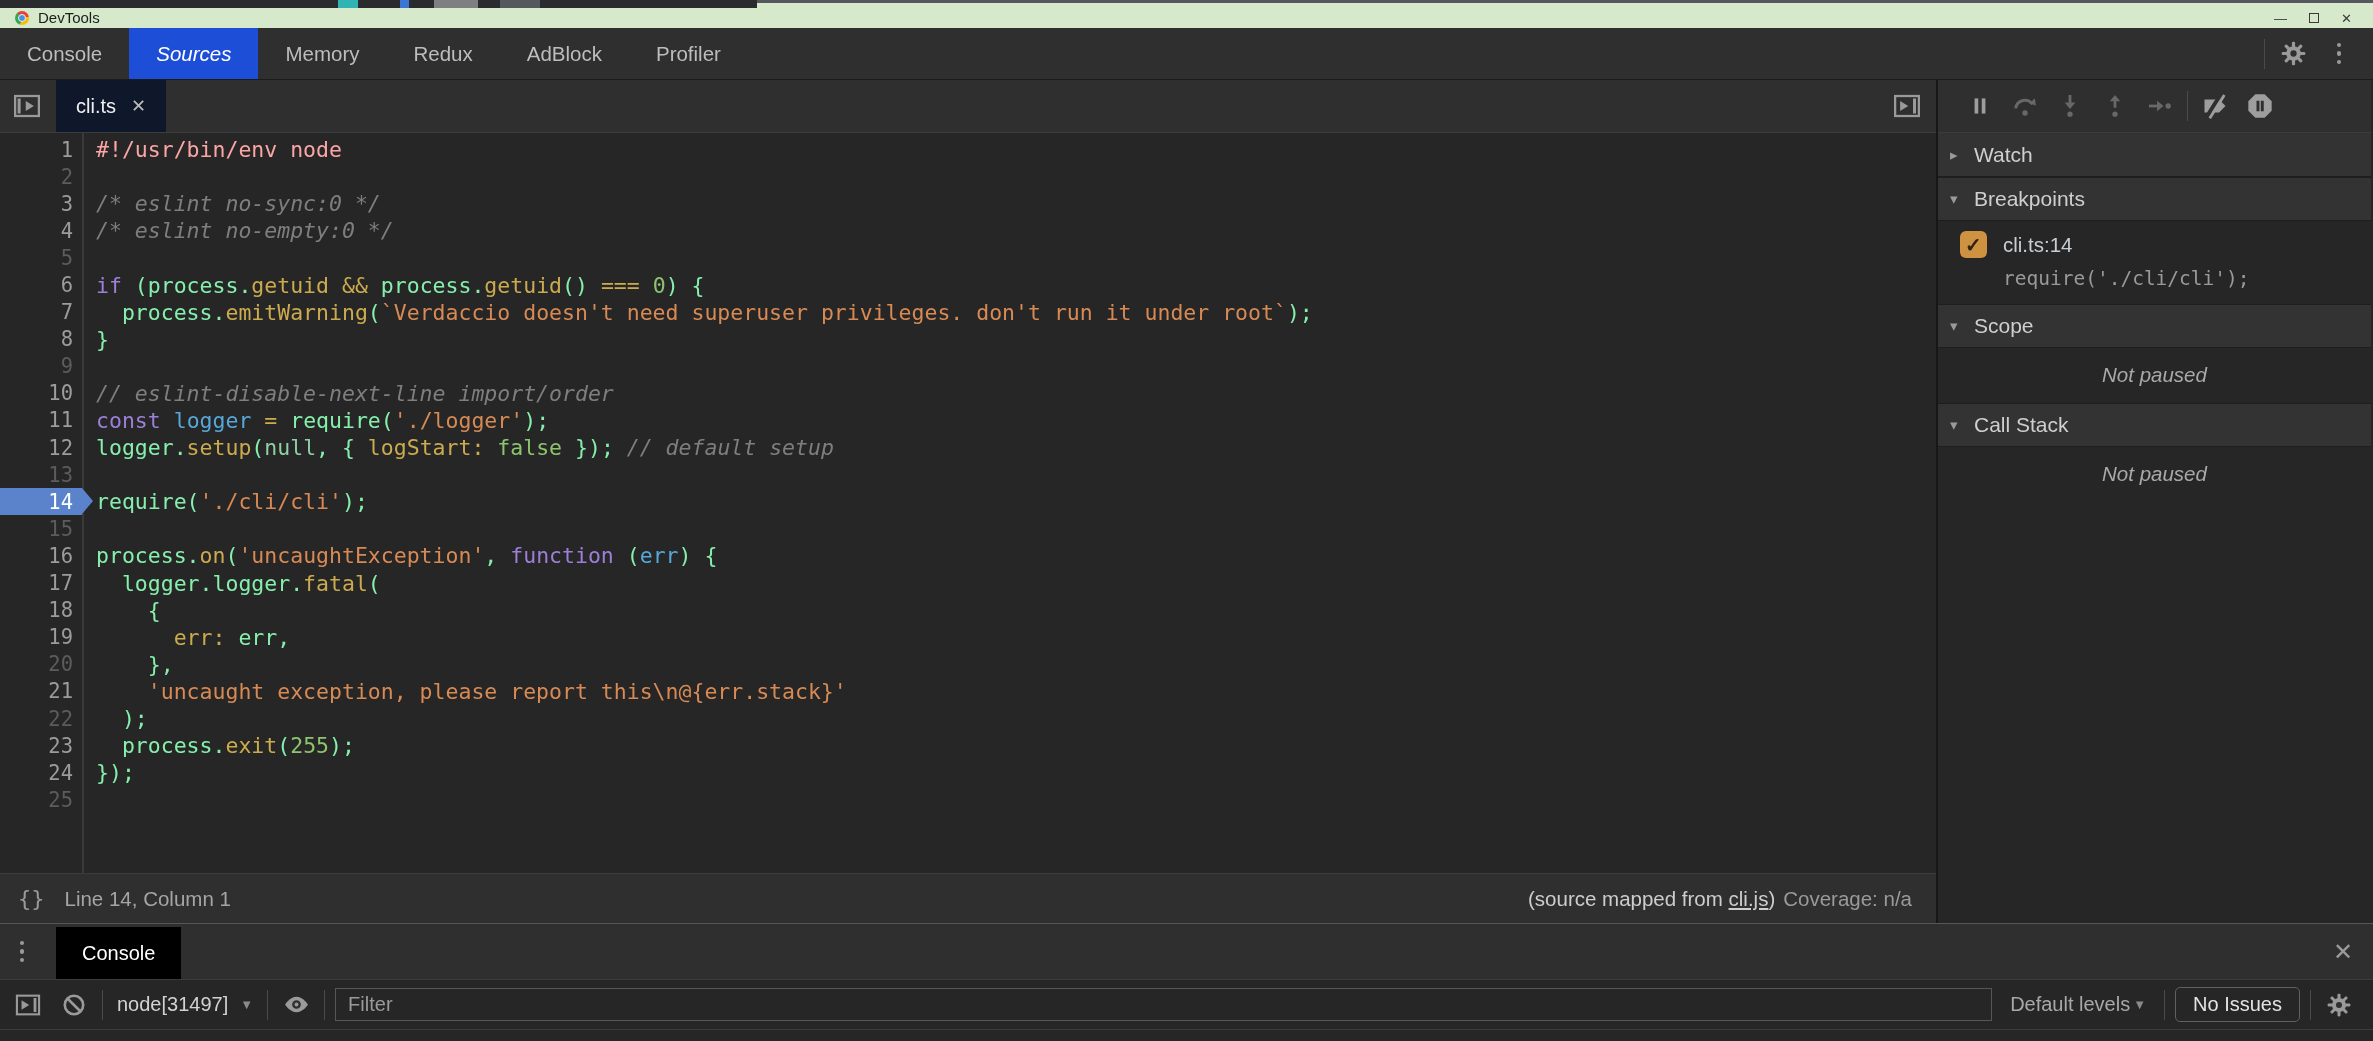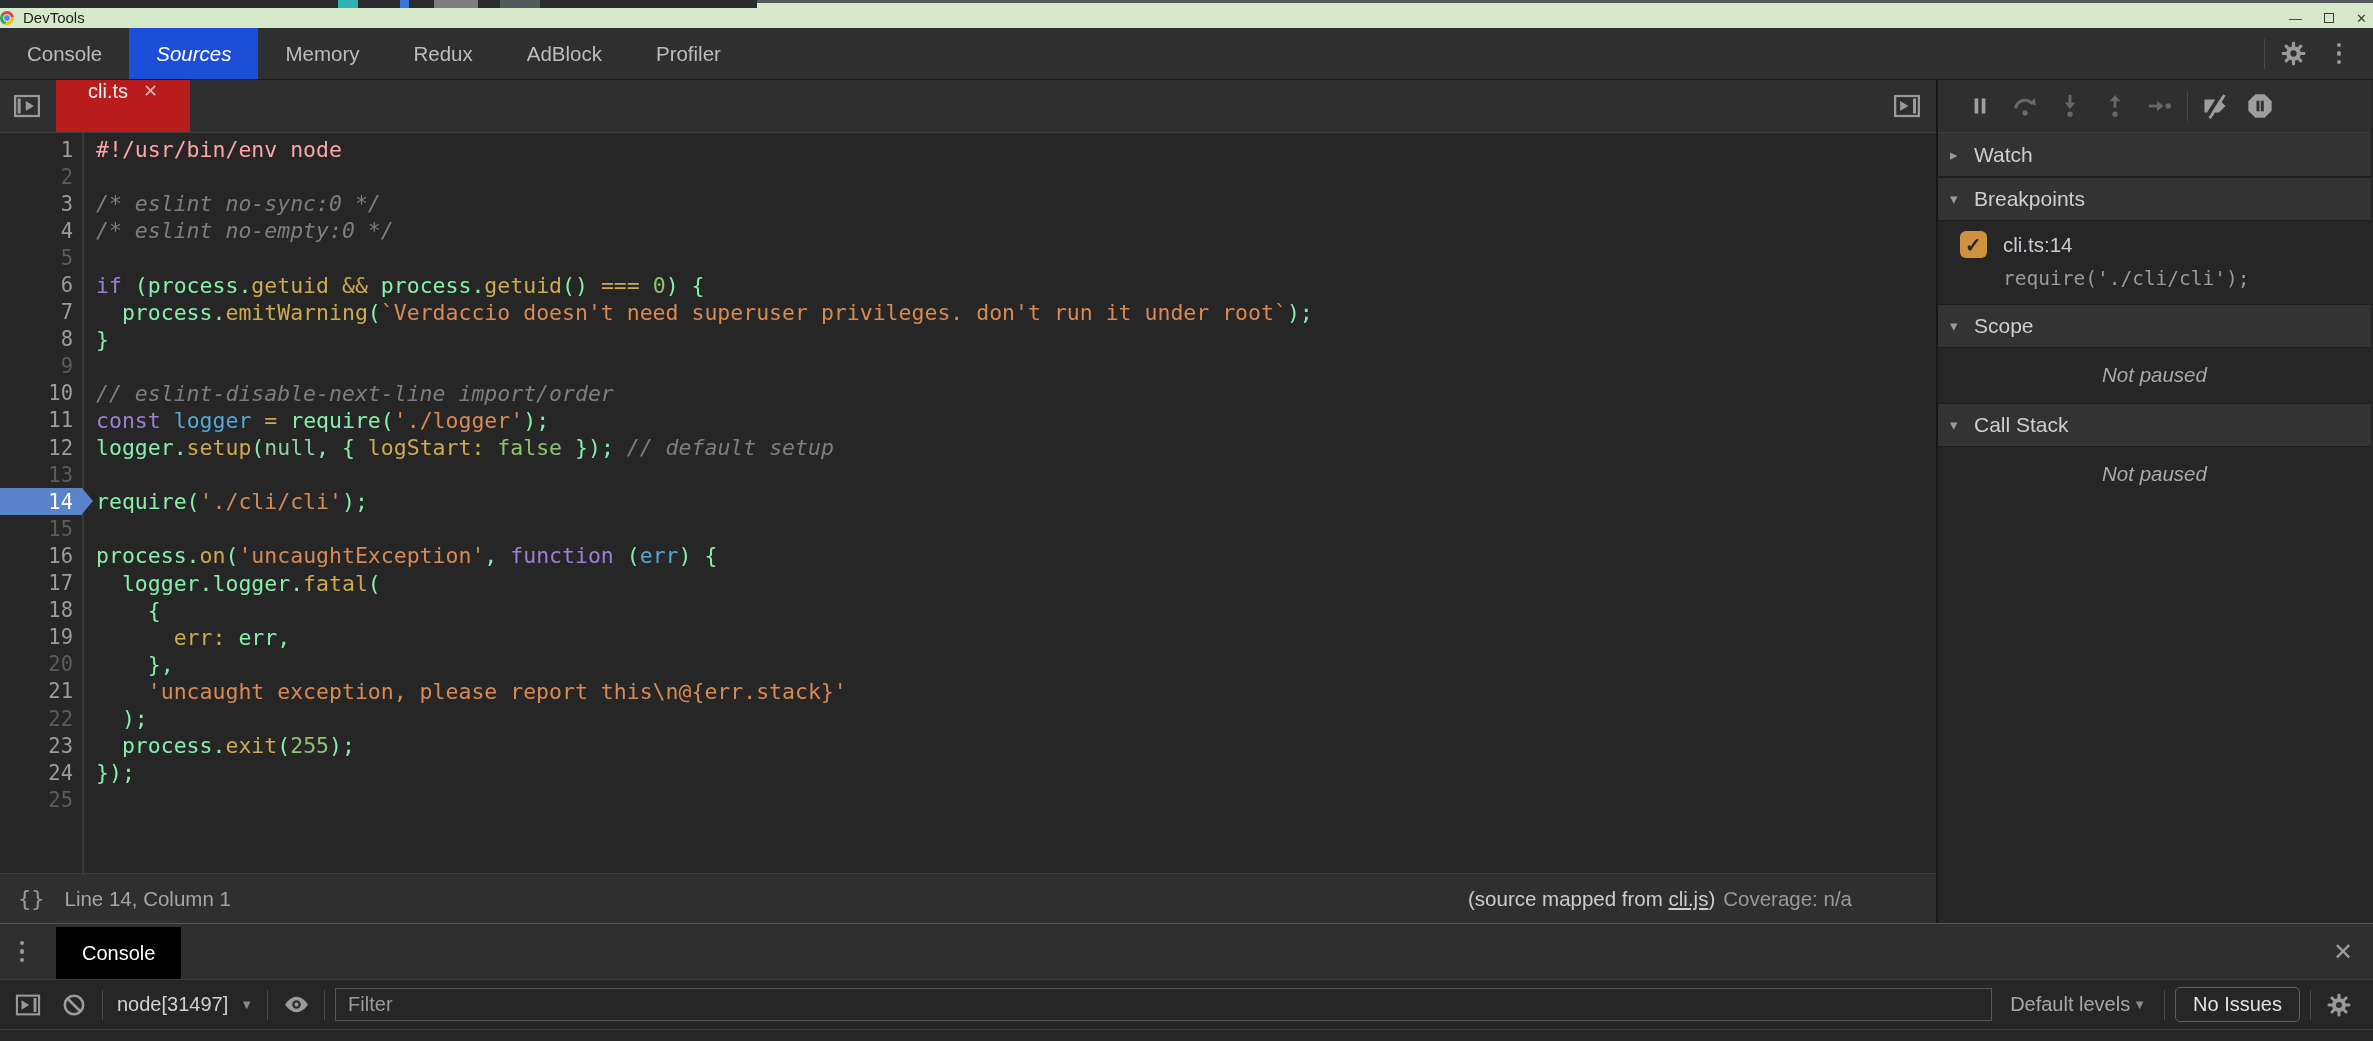--- a/index.html
+++ b/index.html
@@ -6,21 +6,21 @@
   html,body { width:2373px; height:1041px; overflow:hidden; background:#262626;
               font-family:"Liberation Sans", sans-serif; }
 
   
   .top-strip { height:8px; display:flex; }
   .strip-left { width:757px; background:#292b2e; position:relative; }
   .strip-left .frag { position:absolute; top:0; height:8px; }
   .strip-right { flex:1; background:linear-gradient(#55585c 0 3px, #d6e9cb 3px 100%); }
 
   
-  .titlebar { height:20px; background:#d6e9cb; display:flex; align-items:center; padding:0 0; }
+  .titlebar { height:20px; background:#d6e9cb; display:flex; align-items:center; padding:0 15px; }
   .chrome-logo { width:14px; height:14px; border-radius:50%; position:relative; flex:0 0 auto;
     background:conic-gradient(from -40deg, #ea4335 0 33%, #fbbc05 33% 66%, #34a853 66% 100%); }
   .chrome-logo::after { content:''; position:absolute; inset:3px; background:#4a90e2;
     border:1.5px solid #f2f2f2; border-radius:50%; }
   .title-text { color:#1d1d1d; font-size:15px; margin-left:9px; line-height:20px; }
   .win-controls { margin-left:auto; display:flex; align-items:center; gap:22px; padding-right:6px; }
   .win-controls .wc { color:#3a3a3a; font-size:13px; line-height:13px; cursor:default; }
   .wc-max { width:10px; height:10px; border:1.6px solid #3a3a3a; }
 
   
@@ -35,21 +35,21 @@
   .dots3 { display:flex; flex-direction:column; gap:4px; }
   .dots3 i { width:4.5px; height:4.5px; border-radius:50%; background:#9a9a9a; }
 
   
   .main-row { height:843px; display:flex; }
   .sources-pane { width:1938px; display:flex; flex-direction:column; border-right:2px solid #171717; }
 
   .file-tab-row { height:53px; background:#2f2f2f; border-bottom:1px solid #3c3c3c;
                   display:flex; align-items:center; }
   .nav-toggle { margin:0 14px 0 12px; }
-  .file-tab { height:100%; background:#b91c1c; display:flex; padding:0 32px; }
+  .file-tab { height:100%; background:#0f172a; display:flex; align-items:center; padding:0 20px; }
   .file-tab .fname { color:#f0f0f0; font-size:20px; }
   .file-tab .fclose { color:#b9b9b9; font-size:18px; margin-left:15px; }
   .tabrow-spacer { flex:1; }
   .dbg-toggle { margin-right:14px; }
 
   .editor { flex:1; position:relative; background:#262626; overflow:hidden; }
   .editor::before { content:''; position:absolute; left:82px; top:0; bottom:0; width:2px; background:#3a3a3a; }
   .lines { position:relative; padding-top:3px; }
   .line-row { display:flex; height:27.1px; align-items:center; }
   .gut { width:82px; flex:0 0 82px; text-align:right; padding-right:9px; color:#9c9c9c;
@@ -69,21 +69,21 @@
   .tok-s { color:#d88a54; }
   .tok-n { color:#8cc56d; }
   .tok-u { color:#8fd0a5; }
   .tok-v { color:#55a8d8; }
   .tok-p { color:#86efac;text-align:center; }
 
   .status-bar { height:50px; background:#2f2f2f; border-top:1px solid #3c3c3c;
                 display:flex; align-items:center; font-size:20.5px; color:#a5a5a5; }
   .brace-icon { font-family:"DejaVu Sans Mono", monospace; color:#9a9a9a; font-size:22px;
                 margin:0 20px 0 18px; }
-  .status-right { margin-left:auto; display:flex; align-items:center; padding-right:84px; gap:8px; }
+  .status-right { margin-left:auto; display:flex; align-items:center; padding-right:24px; gap:8px; }
   .srcmap { color:#cdcdcd; }
   .srcmap .lnk { text-decoration:underline; }
   .coverage { color:#9a9a9a; }
 
   
   .debug-sidebar { width:433px; display:flex; flex-direction:column; background:#262626; }
   .dbg-toolbar { height:53px; background:#2f2f2f; border-bottom:1px solid #3c3c3c;
                  display:flex; align-items:center; padding-left:24px; gap:9px; }
   .sec-header { height:44px; background:#333; border-bottom:1px solid #1e1e1e; border-top:1px solid #1e1e1e;
                 display:flex; align-items:center; padding-left:12px; color:#cfcfcf; font-size:21px; }

